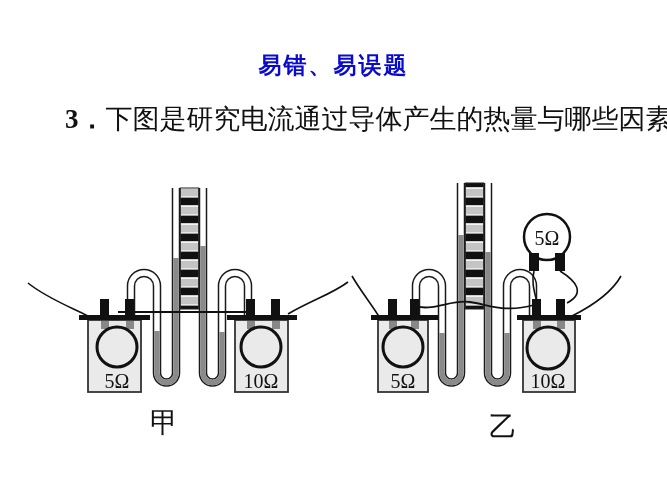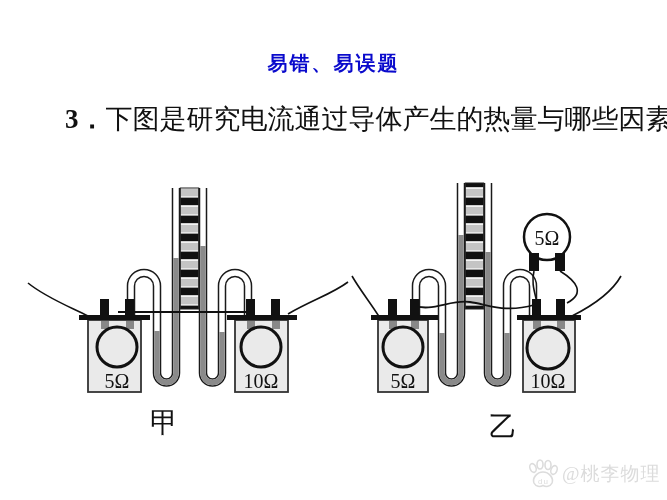--- a/index.html
+++ b/index.html
@@ -7,21 +7,21 @@
     position:relative;
     width:667px;height:500px;
     background:#ffffff;
     overflow:hidden;
     font-family:"Liberation Serif","DejaVu Serif",serif;
   }
   .title{
     position:absolute;
     top:50px;left:0;width:667px;
     text-align:center;
-    font-size:20px;
+    font-size:23px;
     font-weight:bold;
     letter-spacing:2px;
     color:#0a0acc;
   }
   .qline{
     position:absolute;
     font-size:27px;
     color:#111;
     white-space:nowrap;
   }
@@ -152,27 +152,14 @@
         <circle cx="547" cy="237" r="23" fill="#ffffff" stroke="#111" stroke-width="2.5"></circle>
         <rect x="529" y="253" width="10" height="18" fill="#111"></rect>
         <rect x="555" y="253" width="10" height="18" fill="#111"></rect>
         <text class="svg-label" x="547" y="245" font-size="20" text-anchor="middle" fill="#111">5Ω</text>
       </g>
 
       <text class="svg-label" x="503" y="436" font-size="28" text-anchor="middle" fill="#111">乙</text>
     </g>
   </svg>
 
-  <div class="watermark">
-    <svg width="32" height="30" viewBox="0 0 32 30">
-      <g fill="none" stroke="#dcdcdc" stroke-width="1.6">
-        <ellipse cx="6" cy="9" rx="3" ry="4.5" transform="rotate(-20 6 9)"></ellipse>
-        <ellipse cx="13" cy="5.5" rx="3" ry="4.5"></ellipse>
-        <ellipse cx="21" cy="6" rx="3" ry="4.5"></ellipse>
-        <ellipse cx="27" cy="11" rx="3" ry="4.5" transform="rotate(20 27 11)"></ellipse>
-        <path d="M 16,13 C 10,13 5,19 7,24 C 9,28 13,28 16,26.5 C 19,28 23,28 25,24 C 27,19 22,13 16,13 Z"></path>
-      </g>
-      <text x="11" y="25" font-size="8" fill="#dcdcdc" font-family="Liberation Sans, sans-serif">du</text>
-    </svg>
-    <span>@桃李物理</span>
-  </div>
 
 </div>
 
 </body></html>

